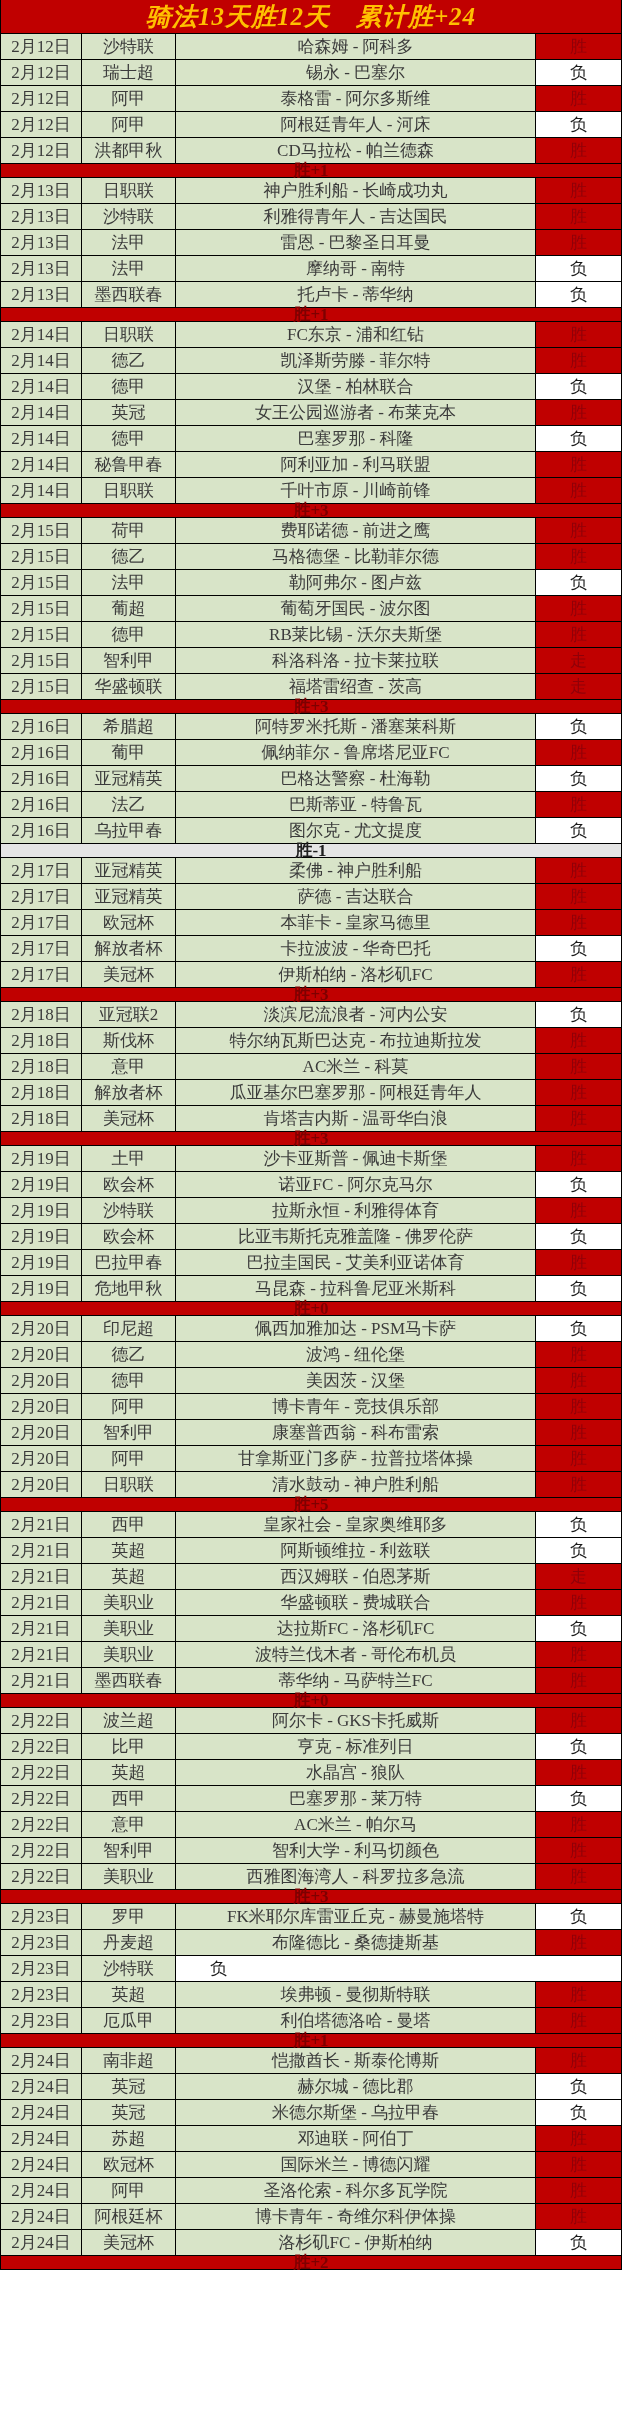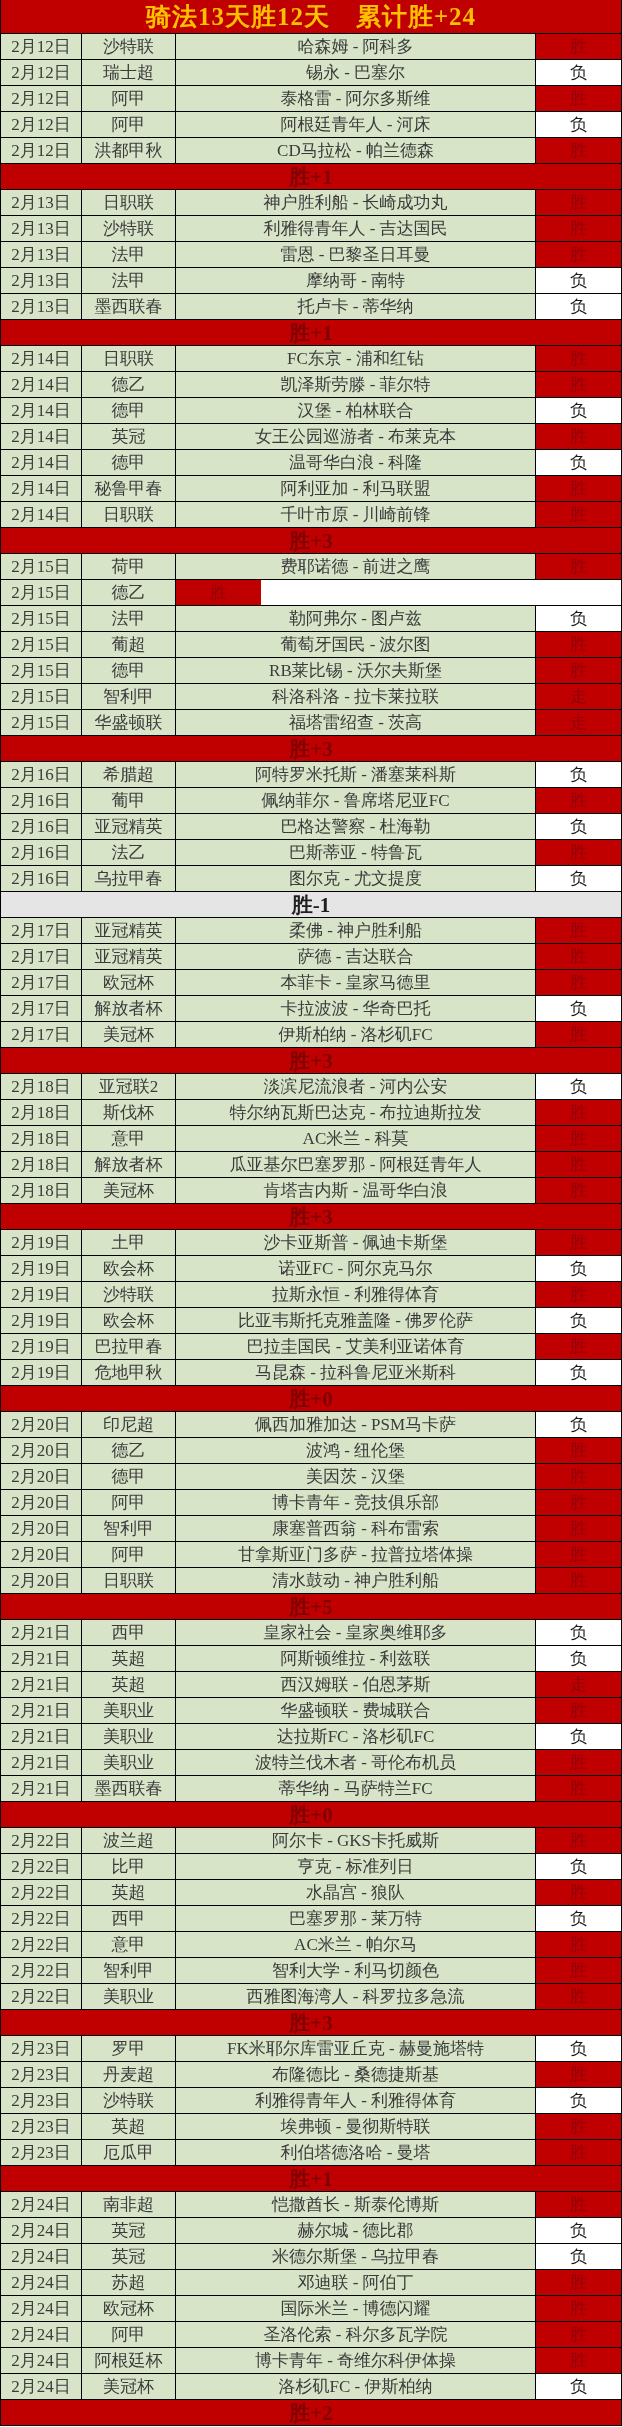--- a/index.html
+++ b/index.html
@@ -5,43 +5,43 @@
   html,body { margin:0; padding:0; background:#fff; }
   body { width:622px; font-family:"Liberation Serif","DejaVu Serif",serif; }
   .sheet {
     width:622px; box-sizing:border-box;
     border:1px solid #000; border-top:none;
     background:#fff;
   }
   .title-bar {
     height:33px; background:#c00000;
     display:flex; align-items:center; justify-content:center;
-    color:#ffc000; font-size:25px; font-weight:bold; letter-spacing:1px;
+    color:#ffc000; font-size:25px; font-weight:bold; letter-spacing:1px;font-style:italic;
   }
   .row {
     display:flex; height:26px; box-sizing:border-box;
     border-top:1px solid #000;
   }
   .cell {
     box-sizing:border-box; display:flex; align-items:center; justify-content:center;
     background:#d8e4c8; color:#3b3b3b; font-size:17px; line-height:1;
     overflow:hidden; white-space:nowrap;
   }
   .c-date   { width:81px;  border-right:1px solid #000; }
   .c-league { width:94px;  border-right:1px solid #000; }
   .c-match  { flex:1;      border-right:1px solid #000; }
   .c-result { width:85px; }
   .c-result.win  { background:#c00000; color:#8f0008; }
   .c-result.lose { background:#ffffff; color:#1a1a1a; }
   .row-summary {
-    display:flex; height:26px; box-sizing:border-box;
+    display:flex; height:14px; box-sizing:border-box;
     border-top:1px solid #000;
     background:#c00000; color:#7e0000;
     align-items:center; justify-content:center;
-    font-size:21px; font-weight:bold;
+    font-size:17px; font-weight:bold;
   }
   .row-summary.gray { background:#e5e5e5; color:#1f1f1f; }
 </style>
 </head>
 <body>
 
 <div class="sheet">
   <div class="title-bar">骑法13天胜12天　累计胜+24</div>
   <div>
       <div class="row">
@@ -130,21 +130,21 @@
   </div>
       <div class="row">
     <div class="cell c-date">2月14日</div>
     <div class="cell c-league">英冠</div>
     <div class="cell c-match">女王公园巡游者 - 布莱克本</div>
     <div class="cell c-result win">胜</div>
   </div>
       <div class="row">
     <div class="cell c-date">2月14日</div>
     <div class="cell c-league">德甲</div>
-    <div class="cell c-match">温哥华白浪 - 科隆</div>
+    <div class="cell c-match">巴塞罗那 - 科隆</div>
     <div class="cell c-result lose">负</div>
   </div>
       <div class="row">
     <div class="cell c-date">2月14日</div>
     <div class="cell c-league">秘鲁甲春</div>
     <div class="cell c-match">阿利亚加 - 利马联盟</div>
     <div class="cell c-result win">胜</div>
   </div>
       <div class="row">
     <div class="cell c-date">2月14日</div>
@@ -157,20 +157,21 @@
   </div>
       <div class="row">
     <div class="cell c-date">2月15日</div>
     <div class="cell c-league">荷甲</div>
     <div class="cell c-match">费耶诺德 - 前进之鹰</div>
     <div class="cell c-result win">胜</div>
   </div>
       <div class="row">
     <div class="cell c-date">2月15日</div>
     <div class="cell c-league">德乙</div>
+    <div class="cell c-match">马格德堡 - 比勒菲尔德</div>
     <div class="cell c-result win">胜</div>
   </div>
       <div class="row">
     <div class="cell c-date">2月15日</div>
     <div class="cell c-league">法甲</div>
     <div class="cell c-match">勒阿弗尔 - 图卢兹</div>
     <div class="cell c-result lose">负</div>
   </div>
       <div class="row">
     <div class="cell c-date">2月15日</div>
@@ -480,21 +481,20 @@
   </div>
       <div class="row">
     <div class="cell c-date">2月23日</div>
     <div class="cell c-league">丹麦超</div>
     <div class="cell c-match">布隆德比 - 桑德捷斯基</div>
     <div class="cell c-result win">胜</div>
   </div>
       <div class="row">
     <div class="cell c-date">2月23日</div>
     <div class="cell c-league">沙特联</div>
-    <div class="cell c-match">利雅得青年人 - 利雅得体育</div>
     <div class="cell c-result lose">负</div>
   </div>
       <div class="row">
     <div class="cell c-date">2月23日</div>
     <div class="cell c-league">英超</div>
     <div class="cell c-match">埃弗顿 - 曼彻斯特联</div>
     <div class="cell c-result win">胜</div>
   </div>
       <div class="row">
     <div class="cell c-date">2月23日</div>

